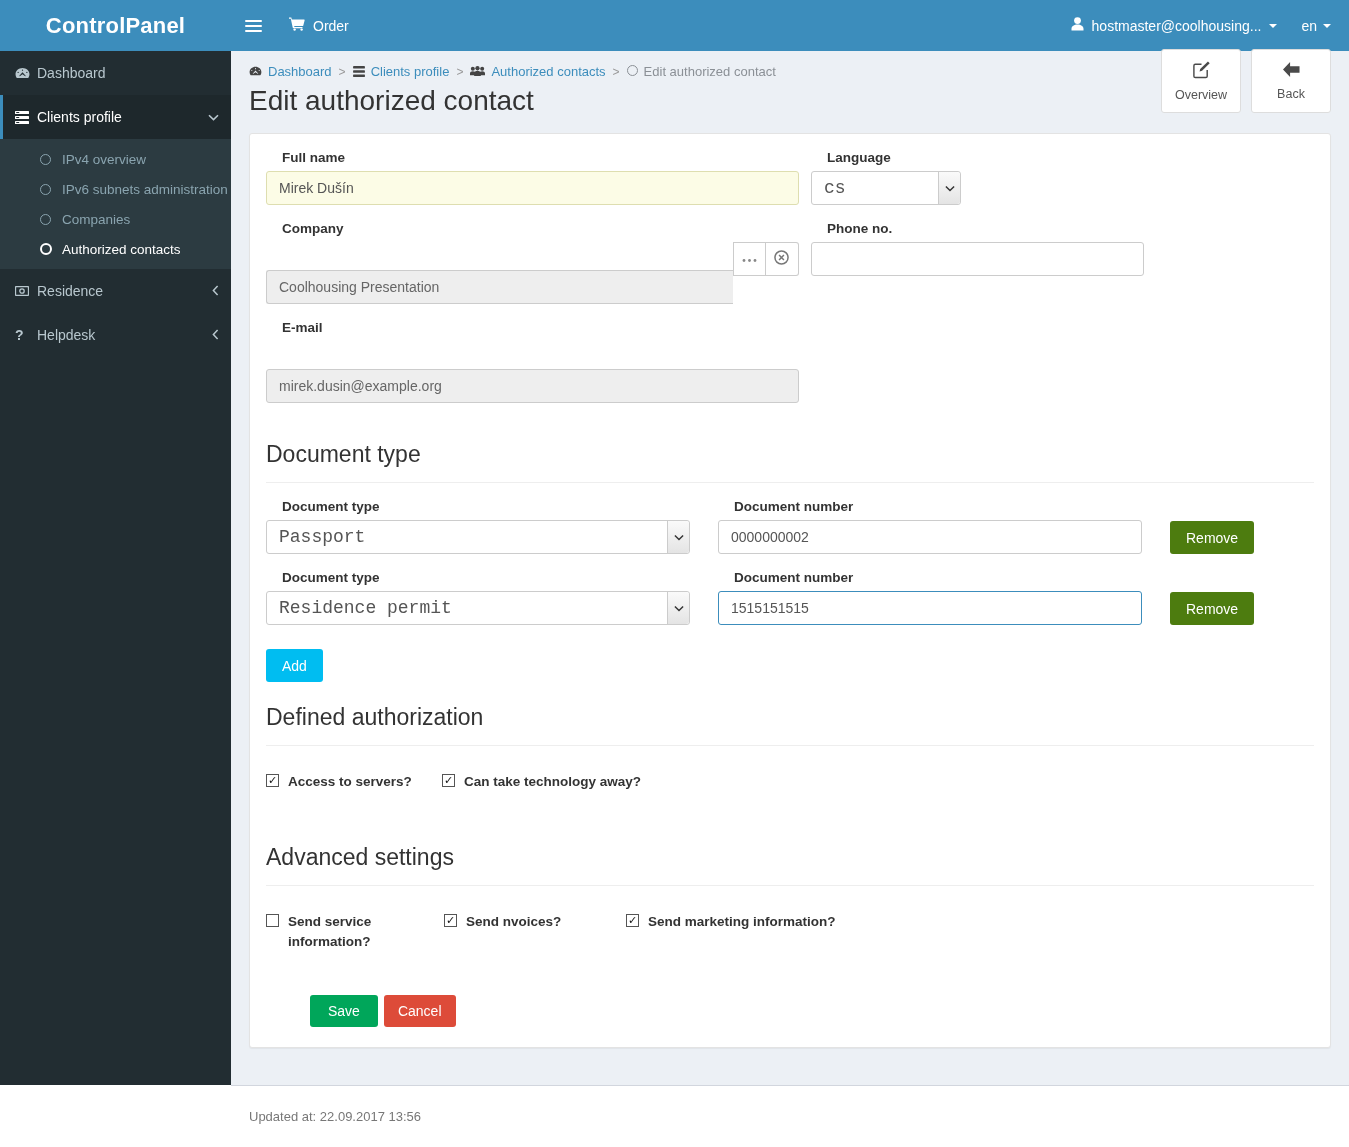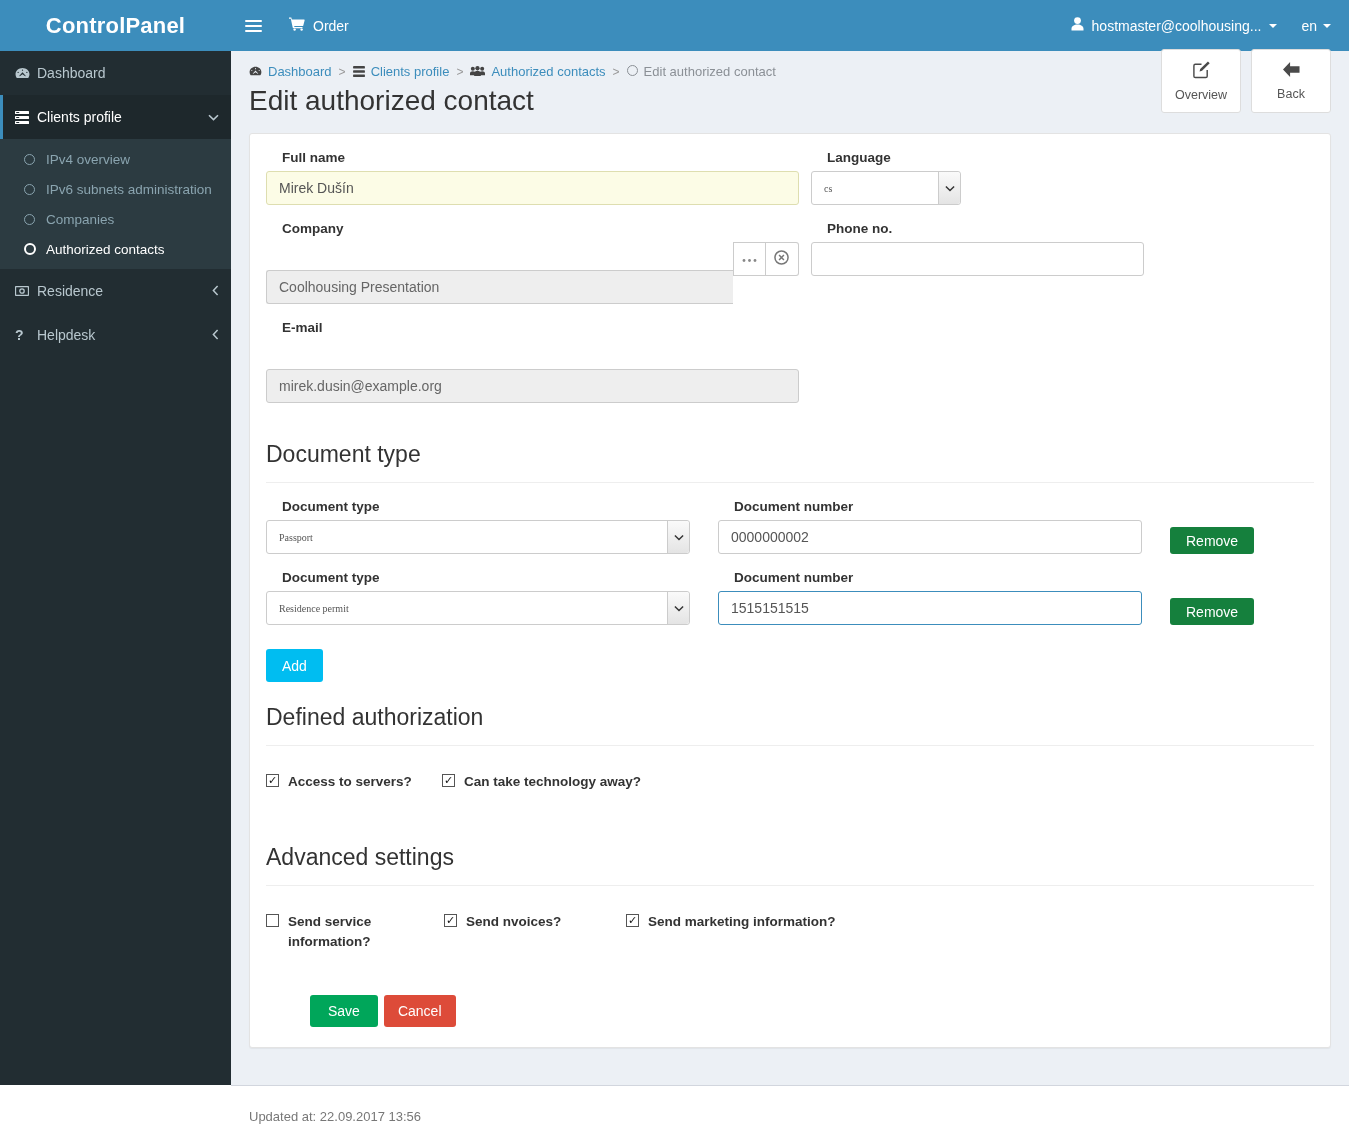--- a/index.html
+++ b/index.html
@@ -36,21 +36,21 @@
     background: #1e282c; color: #fff;
   }
   .nav-item.active::before {
     content: ""; position: absolute; left: 0; top: 0; bottom: 0;
     width: 3px; background: #3c8dbc;
   }
   .nav-item.active .ico, .nav-item.active .lbl { color: #fff; }
   .submenu { background: #2c3b41; padding: 5px 0; }
   .sub-item {
     display: flex; align-items: center;
-    height: 30px; padding-left: 24px;
+    height: 30px; padding-left: 40px;
     color: #8aa4af; font-size: 13.5px; cursor: pointer;
   }
   .sub-item .ico {
     width: 22px; flex: 0 0 22px; font-size: 11px;
     display: inline-flex; align-items: center;
   }
   .sub-item.sel { color: #fff; font-weight: 400; }
   .sub-item.sel .ico { color: #fff; }
 
   .circle-o {
@@ -128,23 +128,23 @@
     padding: 0 12px; font-size: 14px; color:#555; background:#fff;
     font-family: "Liberation Sans", sans-serif;
   }
   .finput.highlight { background:#fcfce6; border-color:#dedeb0; }
   .finput.disabled { background:#eeeeee; color:#666;margin-top:28px; }
   .finput.focus { border-color:#3c8dbc; }
 
   .select-wrap { position:relative; display:block; }
   .fselect {
     width:100%; height:34px; border:1px solid #ccc; border-radius:3px;
-    padding: 0 34px 0 12px; font-size:10px; color:#555; background:#fff;
+    padding: 0 34px 0 12px; font-size:18px; color:#555; background:#fff;
     appearance:none; -webkit-appearance:none;
-    font-family: Liberation Serif, serif;
+    font-family: Liberation Mono, monospace;
   }
   .sel-arrow {
     position:absolute; right:1px; top:1px; width:22px; height:32px;
     background: linear-gradient(#fafafa,#e4e4e4);
     border-left:1px solid #ccc; border-radius: 0 3px 3px 0;
     display:flex; align-items:center; justify-content:center;
     pointer-events:none; font-size:11px; color:#333;
   }
 
   .input-group { display:flex; }
@@ -162,21 +162,21 @@
     border-bottom: 1px solid #eee;
   }
 
   .doc-row { display:flex; align-items:flex-end; gap:28px; margin-top: 16px; }
   .doc-type { width: 424px; }
   .doc-num  { width: 424px; }
   .btn {
     border:none; border-radius:3px; cursor:pointer; color:#fff;
     font-size:14px; font-family:"Liberation Sans", sans-serif;
   }
-  .btn-remove { background:#15803d; padding: 0 16px; height:27px; }
+  .btn-remove { background:#4d7c0f; padding: 0 16px; height:33px; }
   .btn-add { background:#00bdf1; padding:0 16px; height:33px; margin-top: 24px; }
   .btn-save { background:#00a65a; padding:0 18px; height:32px; }
   .btn-cancel { background:#dd4b39; padding:0 14px; height:32px; }
 
   .chk-row { display:flex; margin-top: 26px; }
   .chk {
     display:flex; align-items:flex-start; gap:9px; cursor:pointer;
   }
   .cbox {
     width:13px; height:13px; border:1px solid #555; background:#fff;

